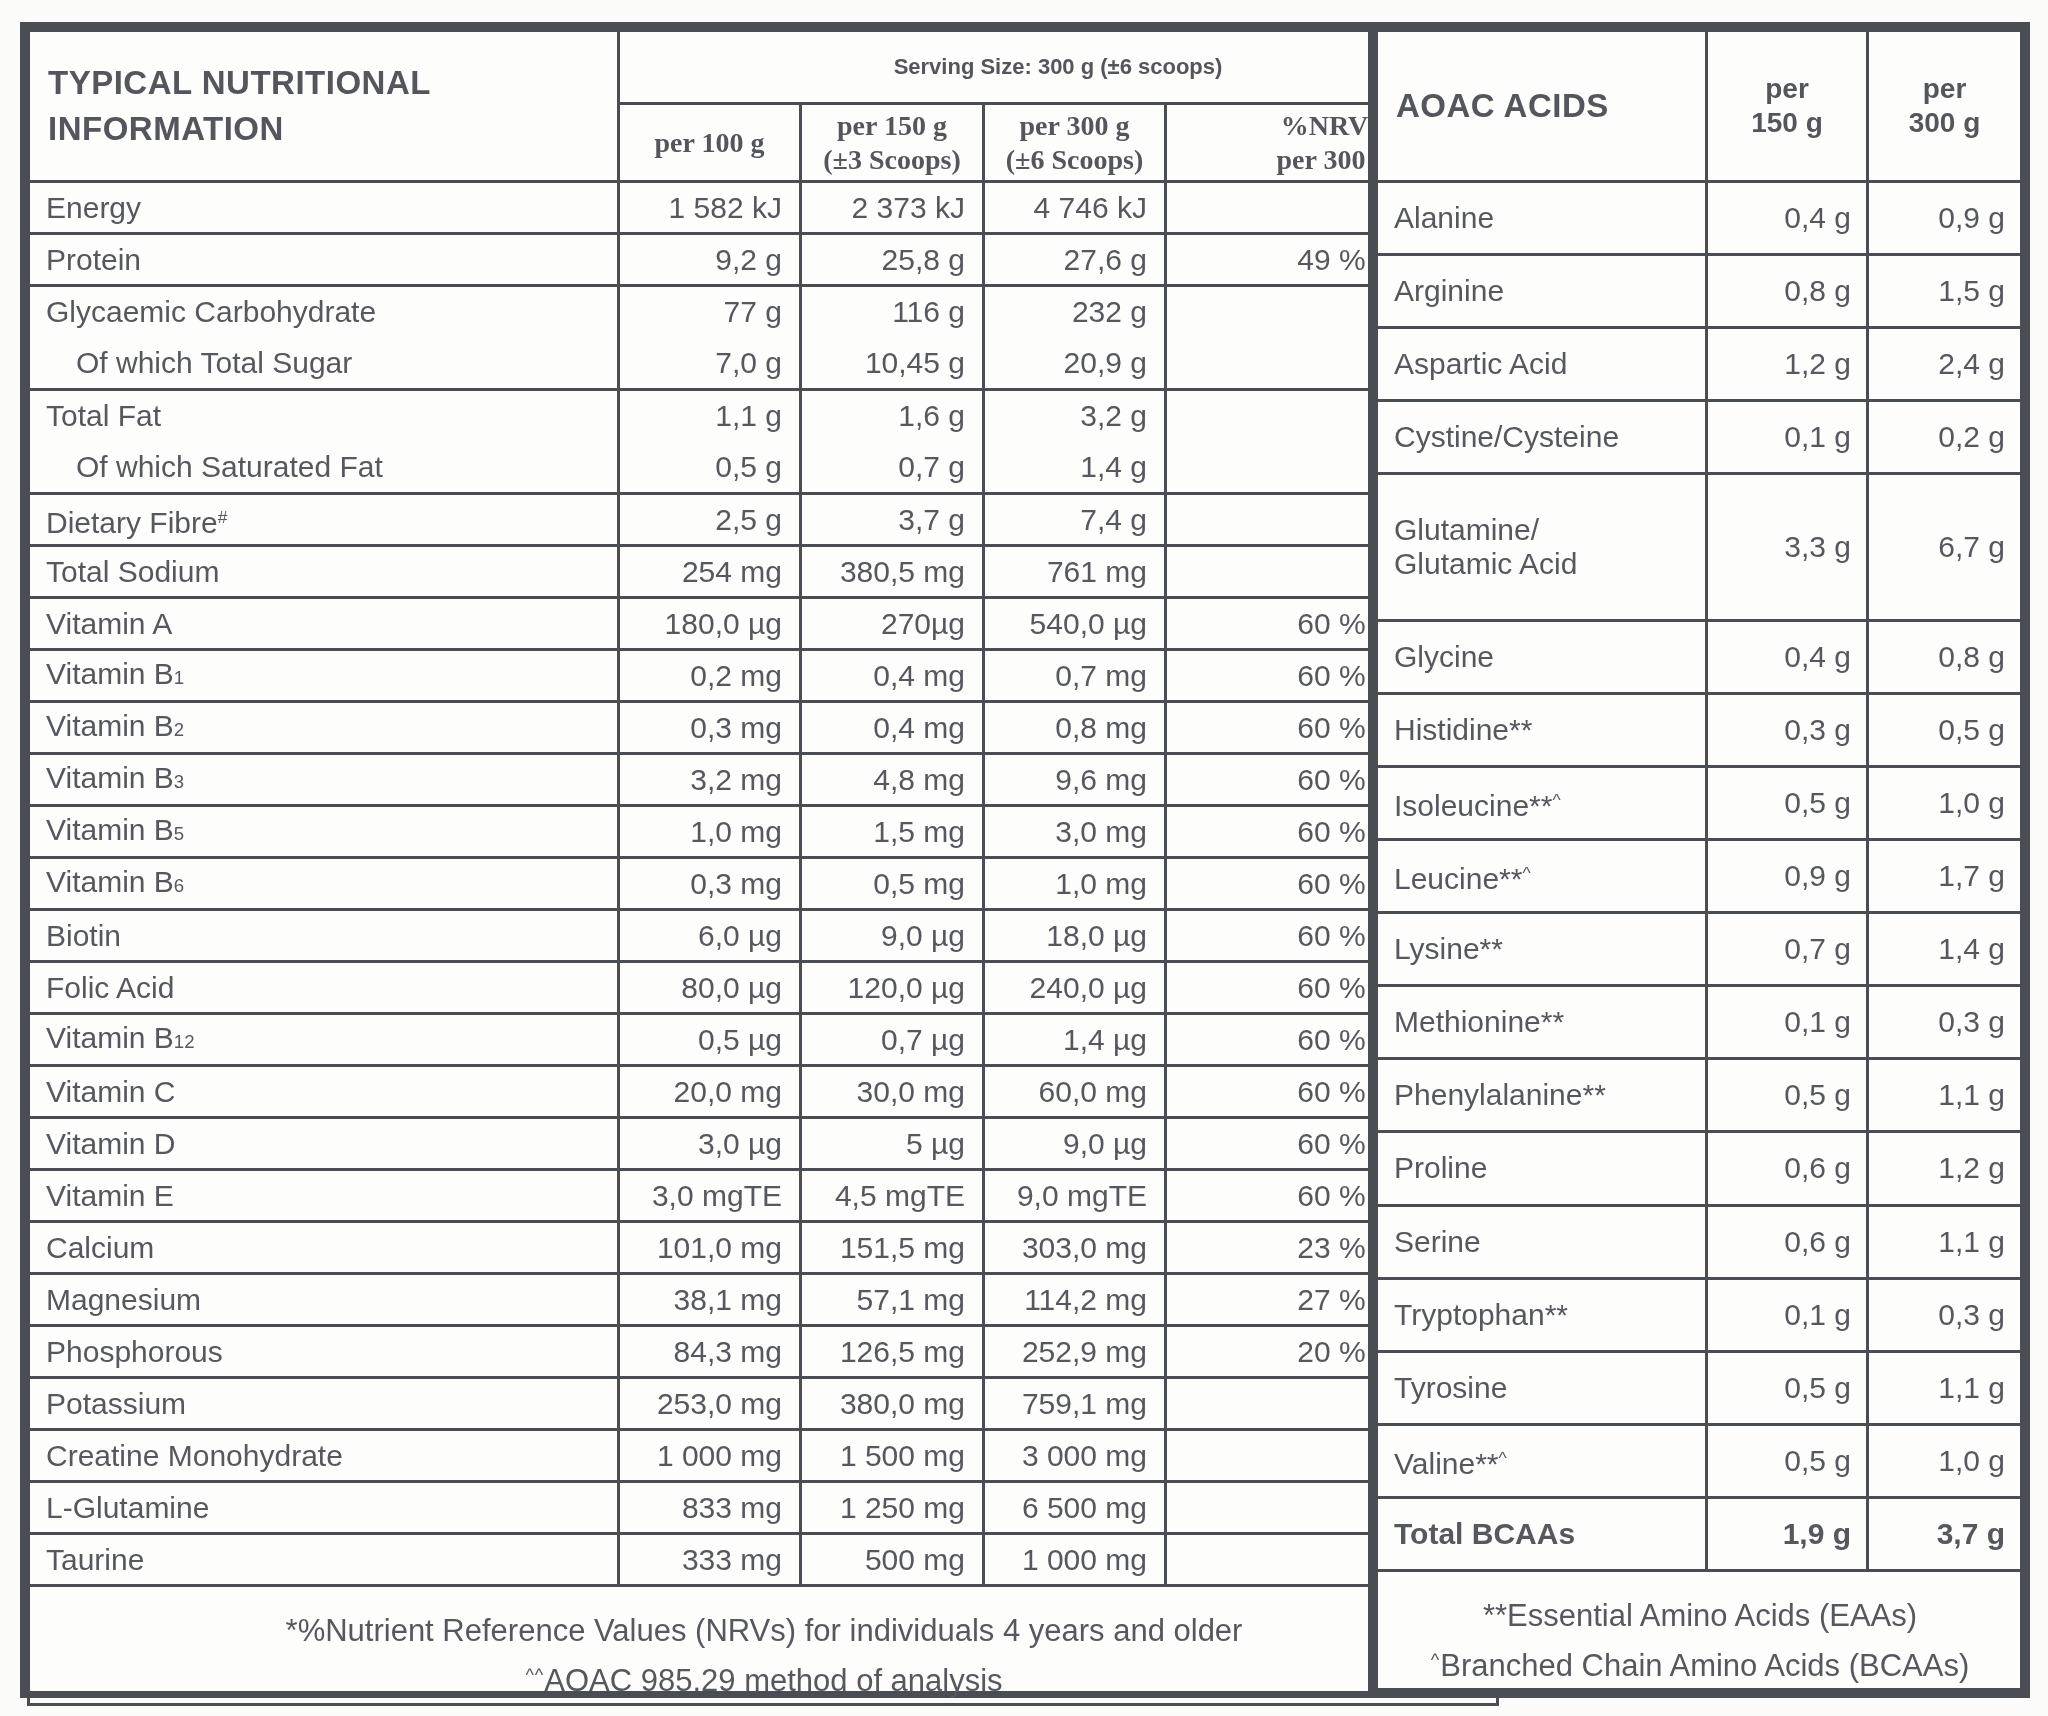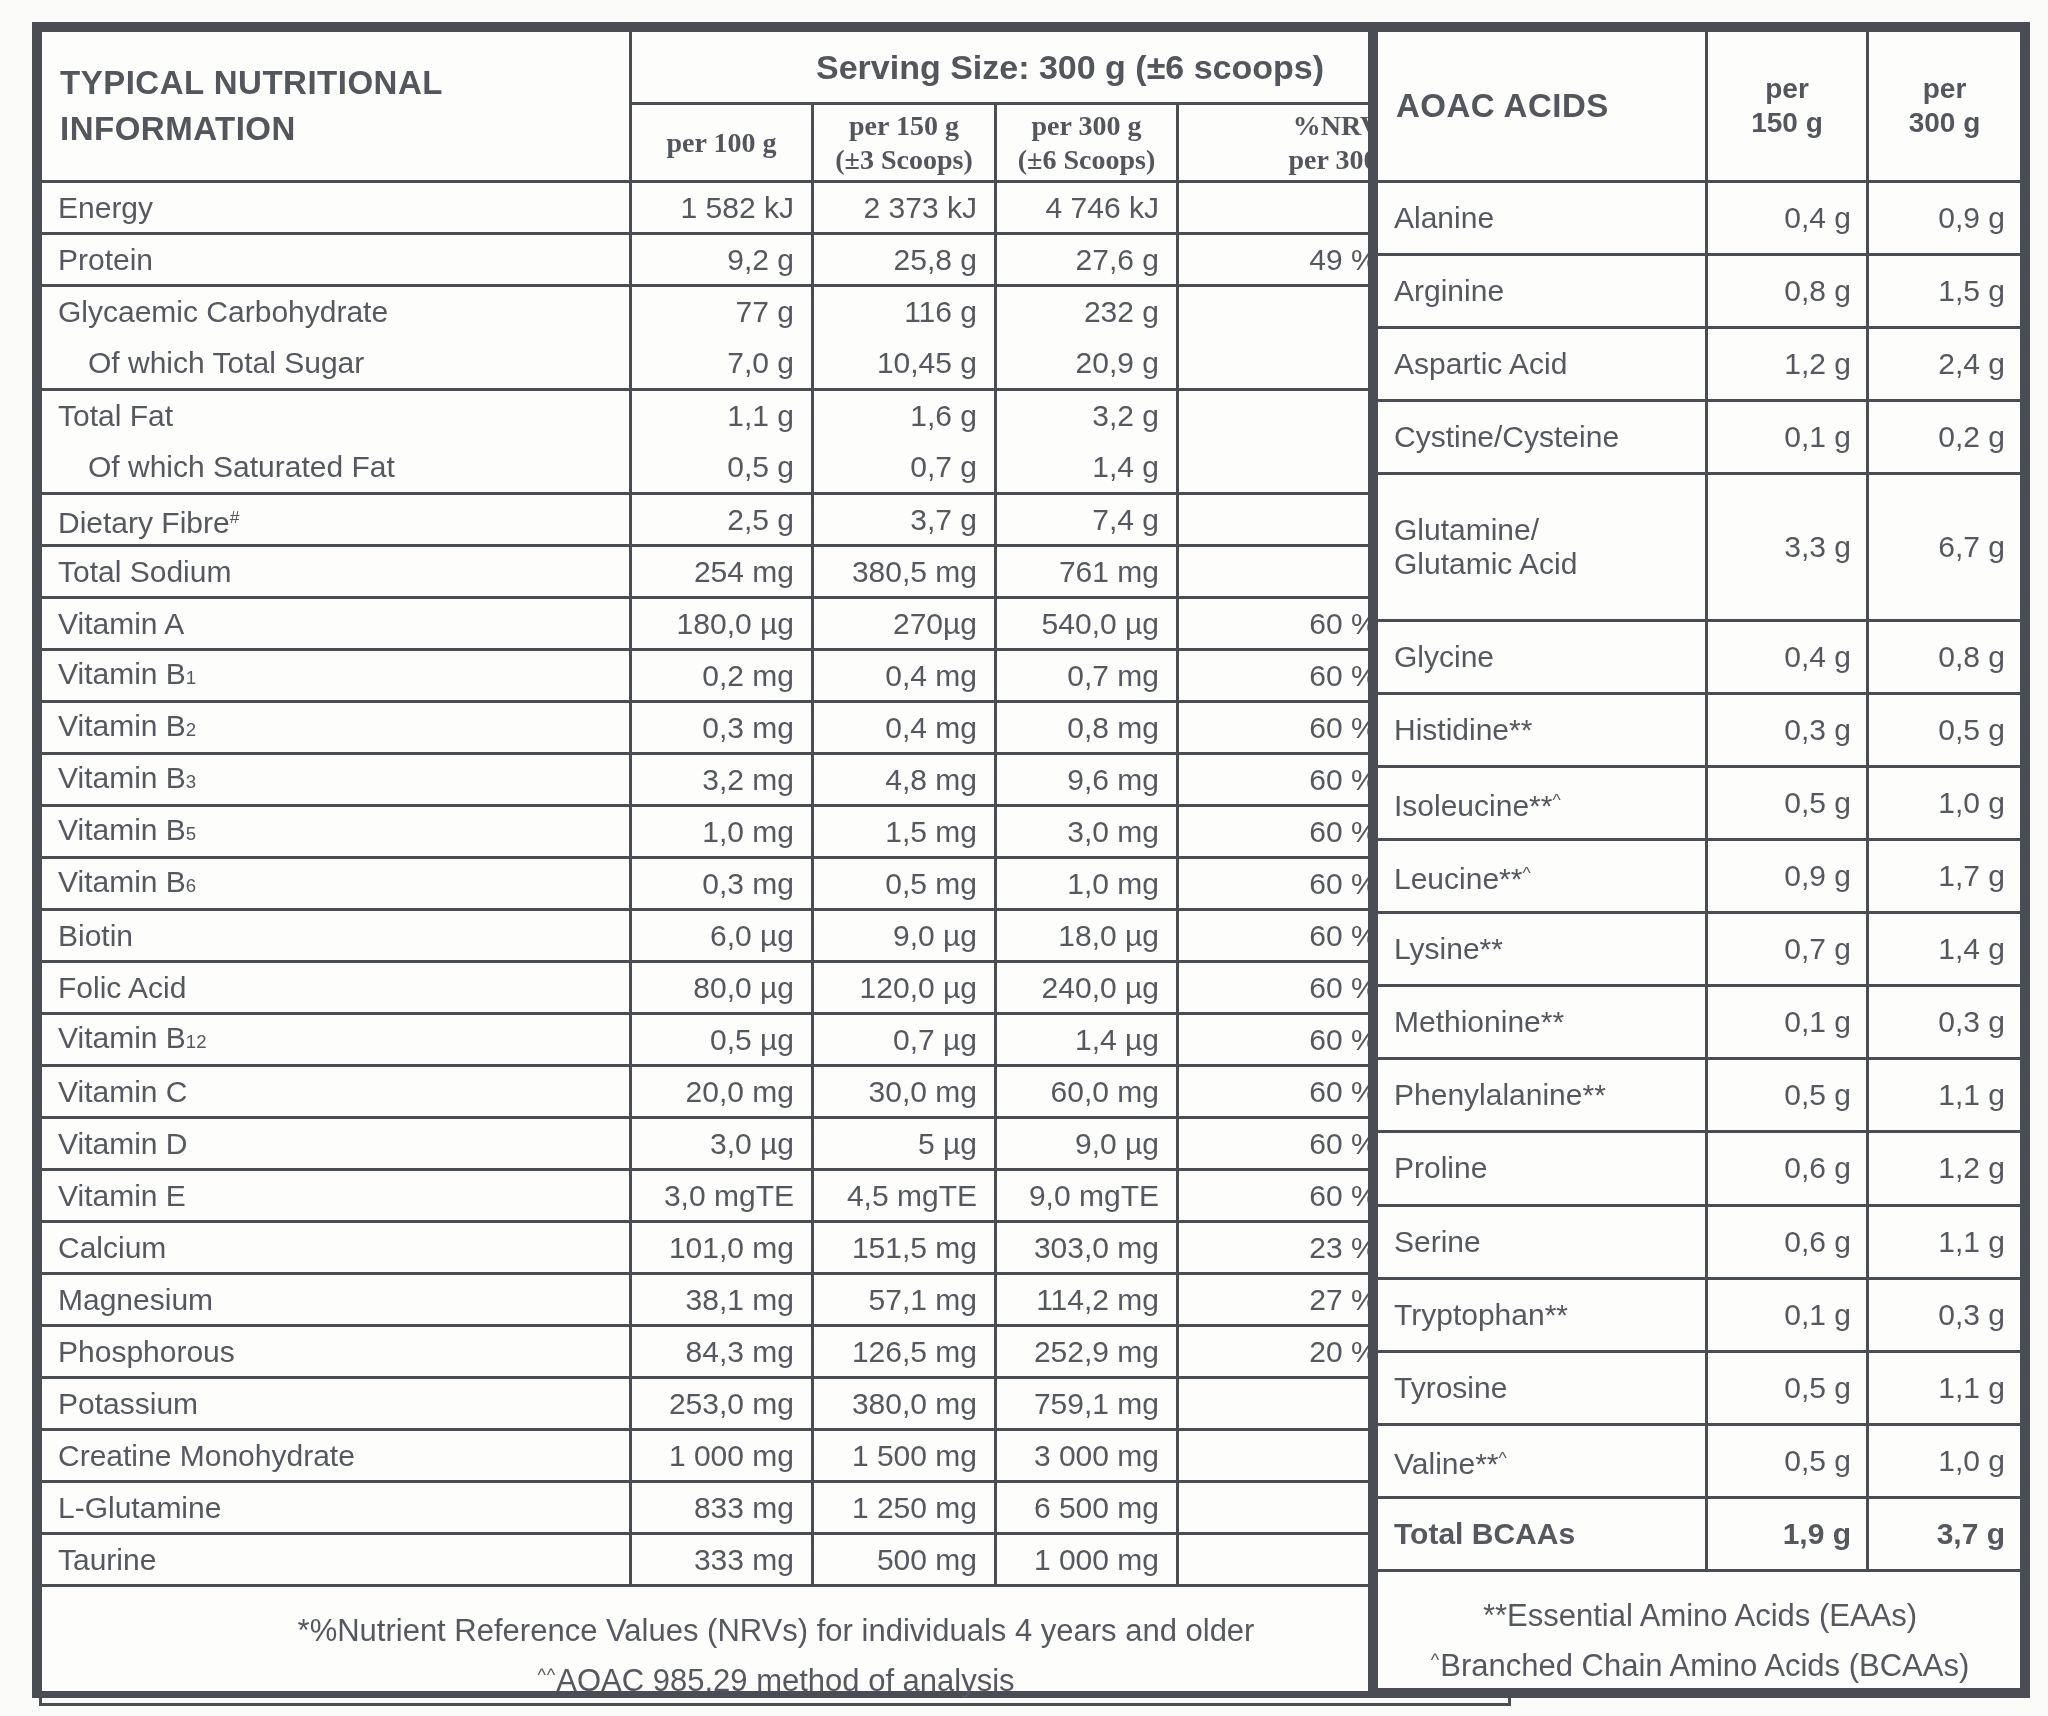--- a/index.html
+++ b/index.html
@@ -8,30 +8,30 @@
     background:#fbfbfa;
     font-family:"Liberation Sans", sans-serif;
     color:#56585f;
   }
   .panel{
     position:absolute;
     border:7px solid #4b4d54;
     background:#fdfdfc;
     box-sizing:border-box;
   }
-  #left-panel{left:32px;top:22px;width:1486px;height:1676px;}
+  #left-panel{left:20px;top:22px;width:1486px;height:1676px;}
   #right-panel{left:1368px;top:22px;width:662px;height:1676px;}
   table{border-collapse:collapse;width:100%;height:100%;table-layout:fixed;}
   td,th{border:3px solid #4b4d54;padding:0;vertical-align:middle;box-sizing:border-box;}
   
   th{font-weight:bold;color:#54565d;}
   .title-cell{
     text-align:left;padding-left:18px;font-size:33px;line-height:46px;letter-spacing:0.5px;
   }
-  .serving-cell{text-align:center;font-size:34px;}
+  .serving-cell{text-align:center;font-size:22px;}
   .colhead{text-align:center;font-size:28px;line-height:34px;}
   .hl{display:block;}
   tr.r-serving{height:73px;}
   tr.r-colhead{height:78px;font-family:Liberation Serif, serif;}
   tr.r-head{height:151px;}
   tr.data{height:52px;}
   tr.tall{height:104px;}
   
   td{font-size:30px;}
   .lbl{text-align:left;padding-left:16px;line-height:34px;}

